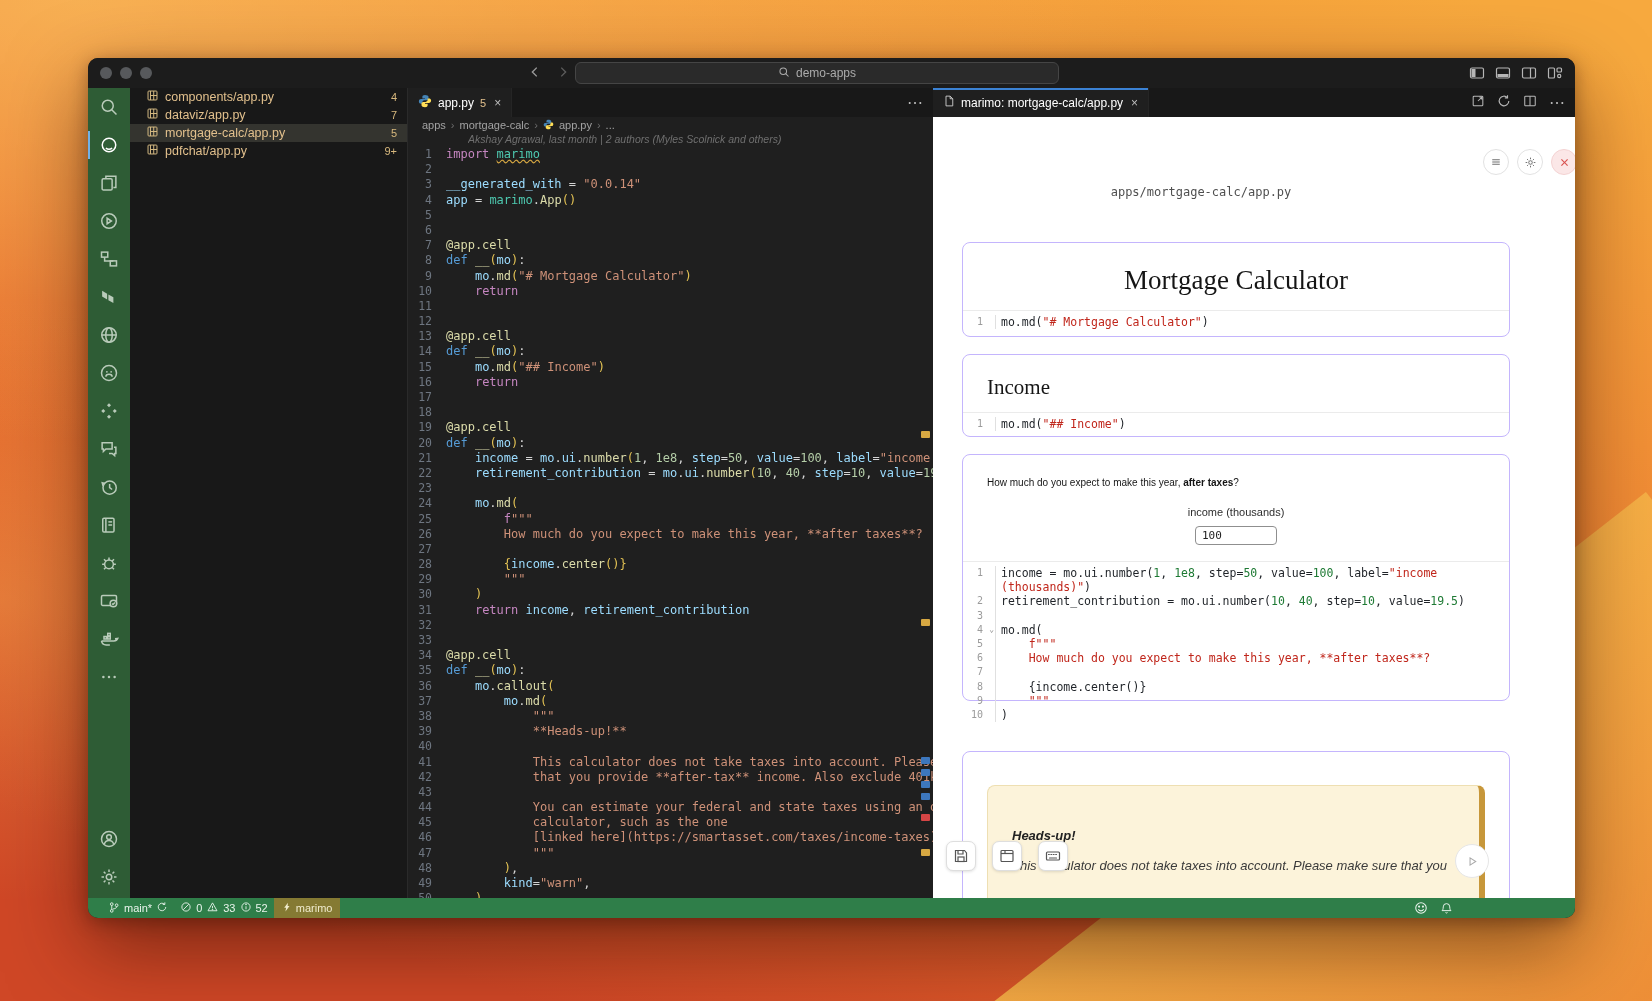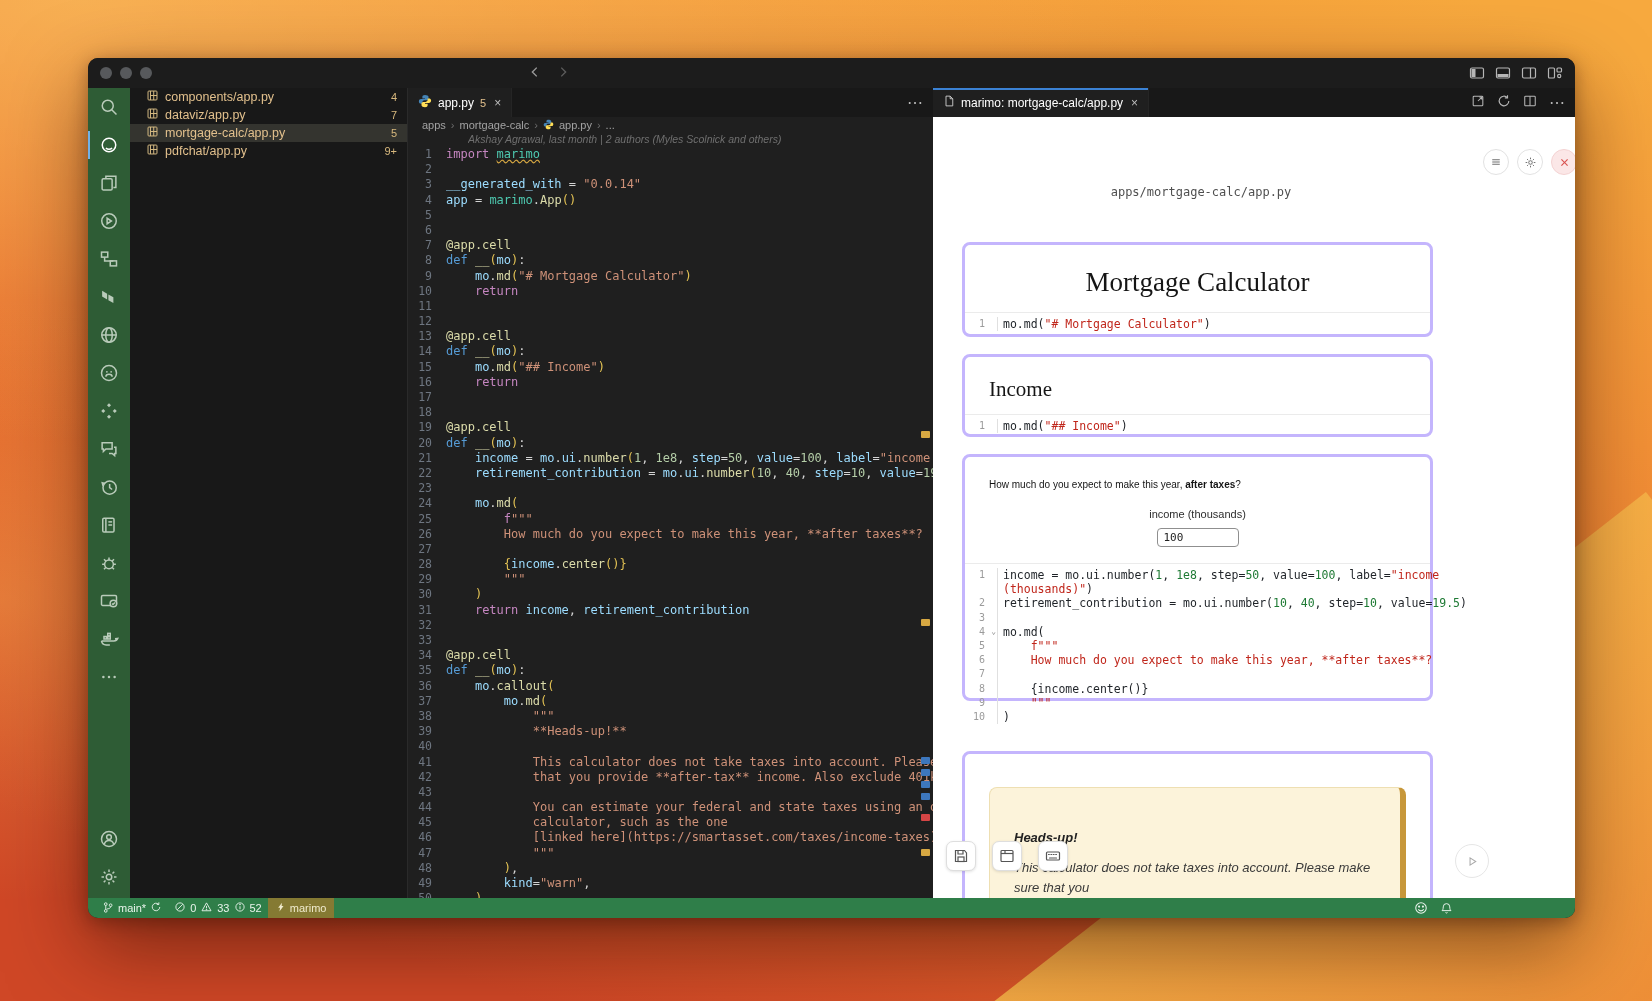--- a/index.html
+++ b/index.html
@@ -82,21 +82,21 @@
   
   .webview-group { position:absolute; left:845px; top:30px; right:0; bottom:20px; background:#1d4ed8; overflow:hidden; }
   .wv-content { position:absolute; left:0; top:29px; right:0; bottom:0; background:#ffffff; overflow:hidden;
     font-family:"Liberation Sans",sans-serif; }
   .wv-topbtns { position:absolute; left:550px; top:32px; display:flex; gap:8px; }
   .circle-btn { width:26px; height:26px; border-radius:50%; background:#fff; border:1px solid #e2e2e2;
     display:flex; align-items:center; justify-content:center; color:#6f6f6f; }
   .circle-btn.danger { background:#fbe7e7; border-color:#f3d2d2; color:#d9514e; }
   .wv-path { position:absolute; left:29px; top:68px; width:478px; text-align:center;
     font-family:"DejaVu Sans Mono",monospace; font-size:12px; color:#4f4f4f; }
-  .cell { position:absolute; left:29px; width:471px; background:#fff; border:3px solid #c4b5fd; border-radius:8px; }
+  .cell { position:absolute; left:29px; width:548px; background:#fff; border:1px solid #c4b5fd; border-radius:8px; }
   .cell-div { border-top:1px solid #ebebeb; }
   .wv-h1 { font-family:"Liberation Serif",serif; font-weight:400; font-size:27px; color:#151515; text-align:center; }
   .wv-h2 { font-family:"Liberation Serif",serif; font-weight:400; font-size:21px; color:#151515; }
   .wcode { position:relative; font-family:"DejaVu Sans Mono",monospace; font-size:11.5px; padding:4px 0; }
   .wcode .gutline { position:absolute; left:32px; top:4px; bottom:4px; width:1px; background:#e0e0e0; }
   .wl { min-height:14.2px; line-height:14.2px; display:flex; }
   .wl .wln { width:24px; flex:none; text-align:right; color:#9b9b9b; font-size:10px; padding-right:4px; position:relative; }
   .wl .fold { position:absolute; right:-7px; top:0; color:#8a8a8a; font-size:8px; }
   .wl .wct { padding-left:14px; white-space:pre; }
   .wk-p{color:#1f2328}.wk-s{color:#c0261b}.wk-n{color:#1e7a34}
@@ -138,20 +138,27 @@
         <span class="tl"></span>
         <span class="tl"></span>
       </div>
       <div class="nav">
         <span><svg width="14" height="14" viewBox="0 0 16 16" fill="none" stroke="currentColor" stroke-width="1.6">
               <path d="M10 3 5 8l5 5"></path>
             </svg></span>
         <span class="dis"><svg width="14" height="14" viewBox="0 0 16 16" fill="none" stroke="currentColor" stroke-width="1.6">
               <path d="M6 3l5 5-5 5"></path>
             </svg></span>
+      </div>
+      <div class="searchbox">
+        <span><svg width="12" height="12" viewBox="0 0 16 16" fill="none" stroke="currentColor" stroke-width="1.4">
+              <circle cx="7" cy="7" r="4.4"></circle>
+              <line x1="10.2" y1="10.2" x2="14" y2="14"></line>
+            </svg></span>
+        <span>demo-apps</span>
       </div>
       <div class="tb-icons">
         <span>
             <svg width="16" height="16" viewBox="0 0 16 16" fill="none" stroke="currentColor" stroke-width="1.2">
               <rect x="1.5" y="3" width="13" height="10" rx="1.5"></rect>
               <rect x="2.5" y="4" width="4" height="8" fill="currentColor" stroke="none"></rect>
             </svg>
           </span>
         <span>
             <svg width="16" height="16" viewBox="0 0 16 16" fill="none" stroke="currentColor" stroke-width="1.2">
@@ -590,21 +597,21 @@
 
         <div class="run-btn">
             <svg width="13" height="13" viewBox="0 0 16 16" fill="none" stroke="currentColor" stroke-width="1.3">
               <path d="M5 3.5l7 4.5-7 4.5z"></path>
             </svg>
           </div>
       </div>
     </div>
 
     <div class="statusbar">
-      <div class="sb-item" style="padding-left:14px;">
+      <div class="sb-item" style="padding-left:20px;">
         <span><svg width="12" height="13" viewBox="0 0 16 16" fill="none" stroke="currentColor" stroke-width="1.2">
               <circle cx="5" cy="3.5" r="1.8"></circle>
               <circle cx="5" cy="12.5" r="1.8"></circle>
               <circle cx="11.5" cy="5" r="1.8"></circle>
               <path d="M5 5.3v5.4M11.5 6.8c0 2.5-3 3-5 3.2"></path>
             </svg></span>
         <span>main*</span>
         <span><svg width="12" height="12" viewBox="0 0 16 16" fill="none" stroke="currentColor" stroke-width="1.2">
               <path d="M13 8a5 5 0 1 1-1.5-3.6"></path>
               <path d="M11.8 1.8v2.8H9"></path>

